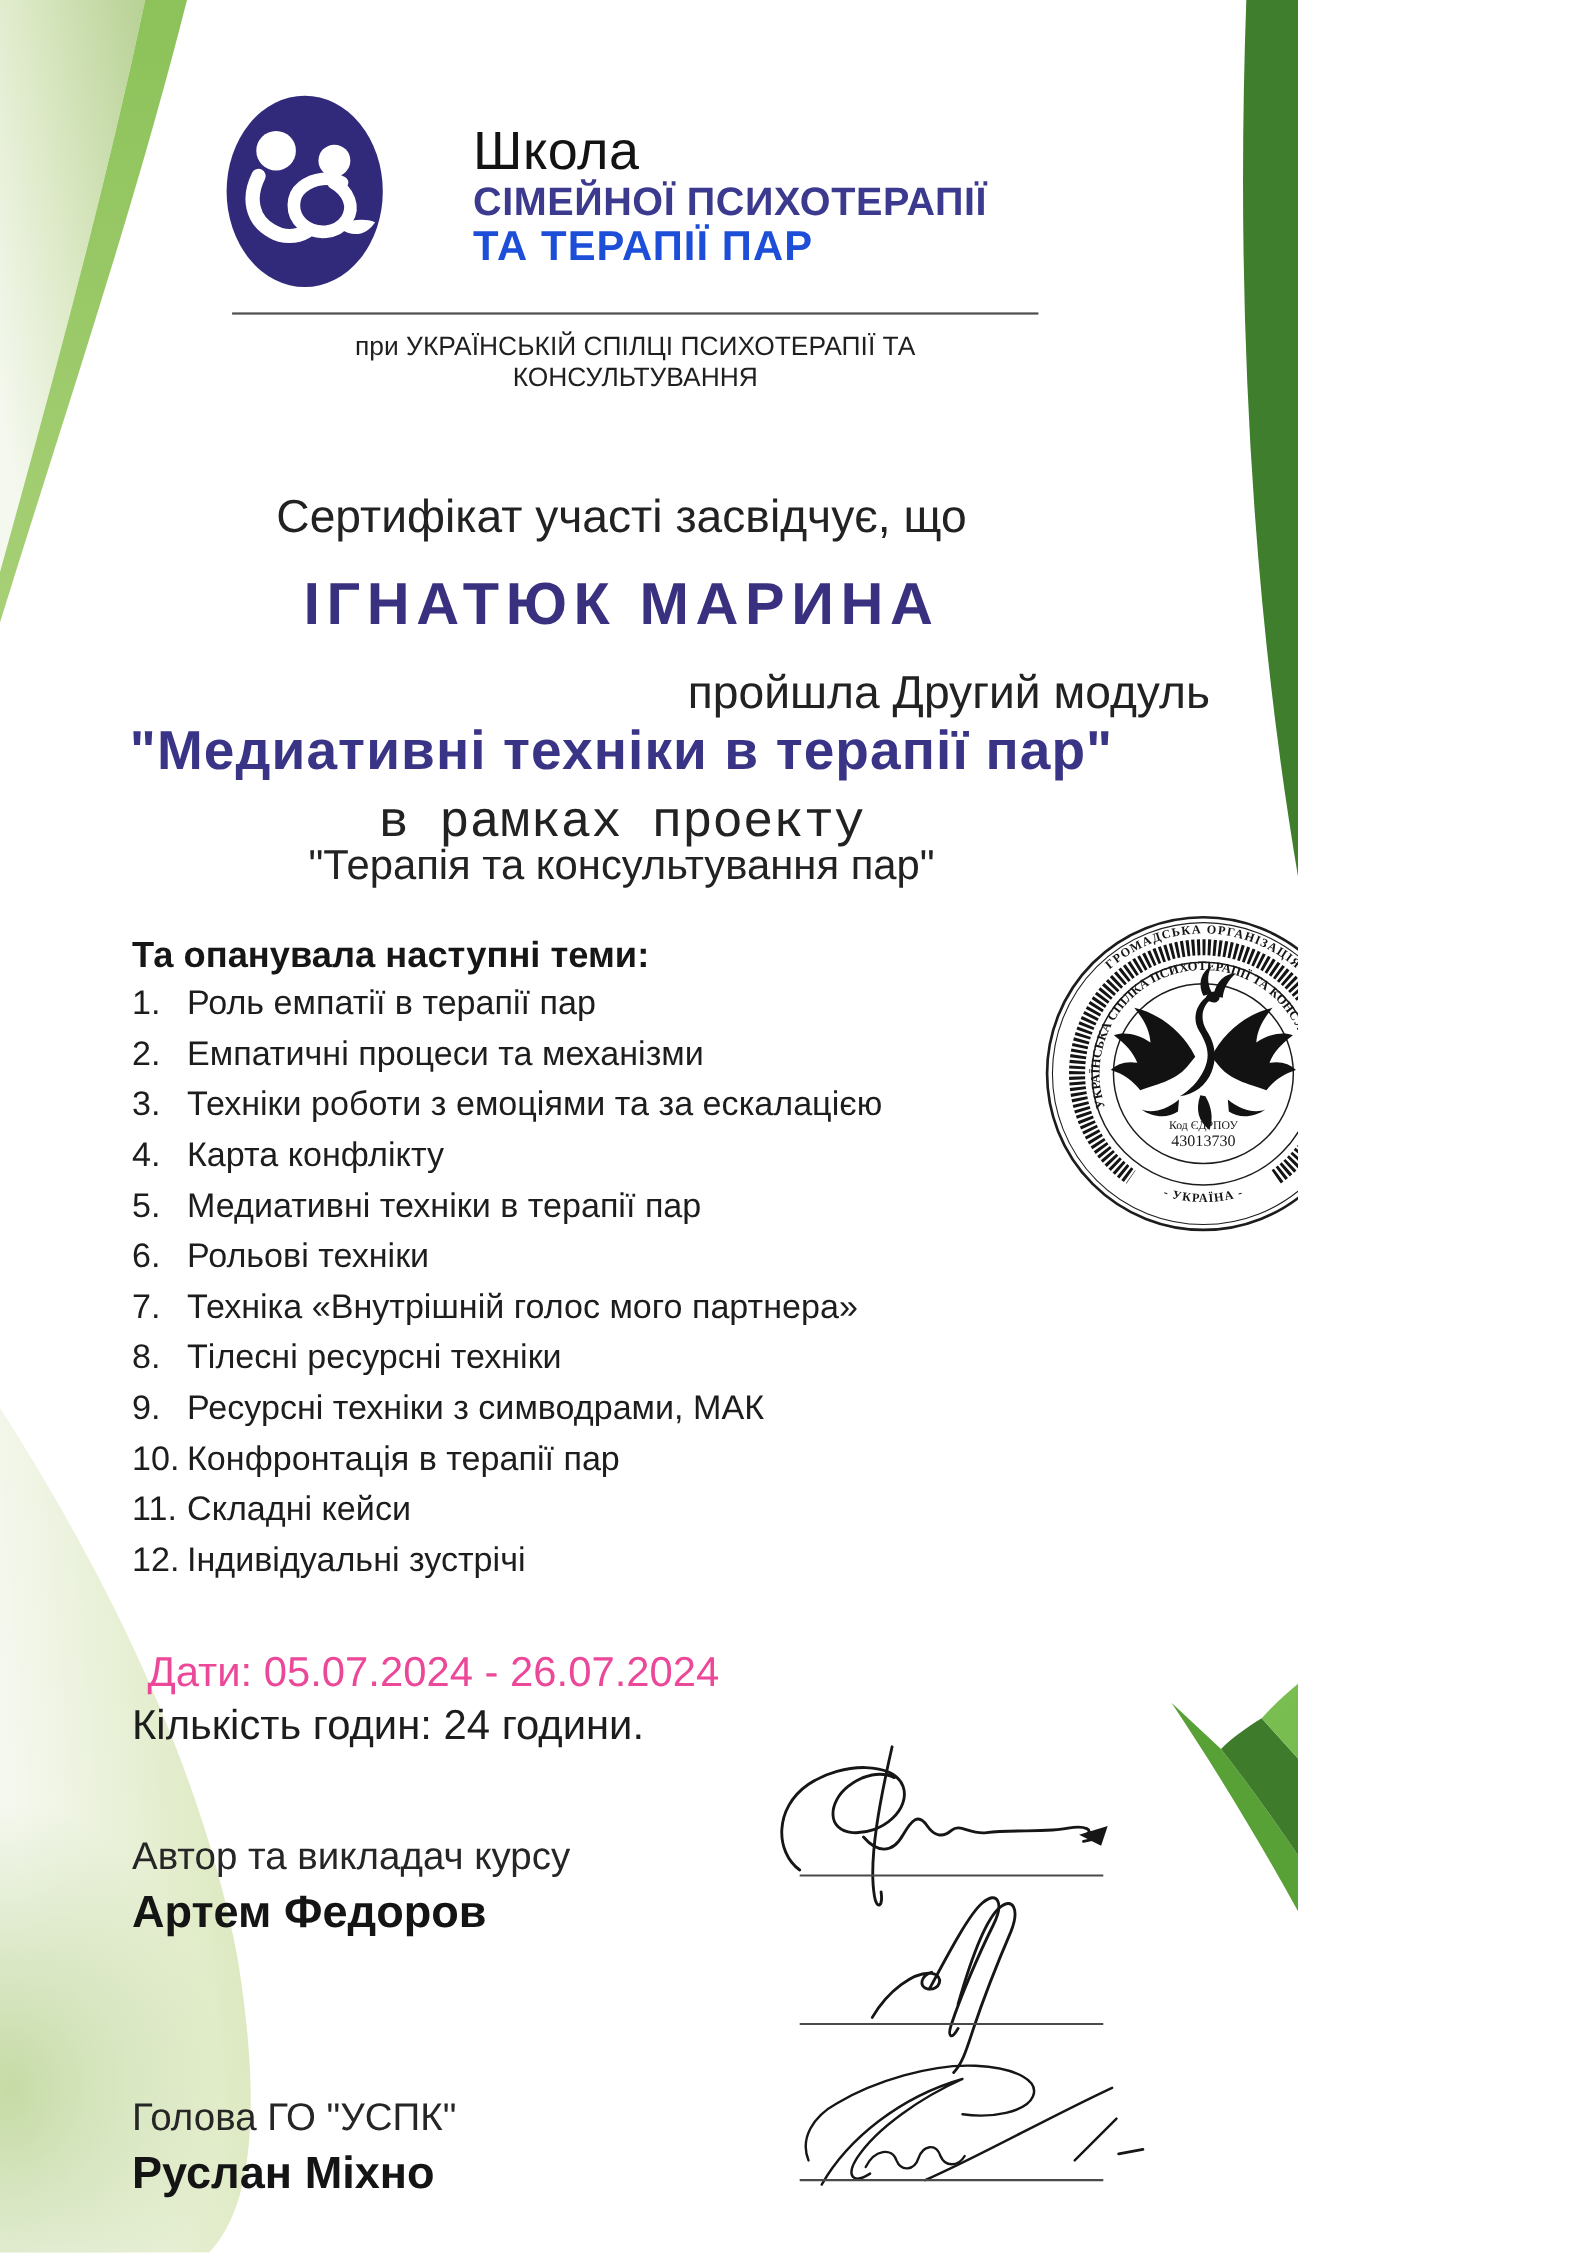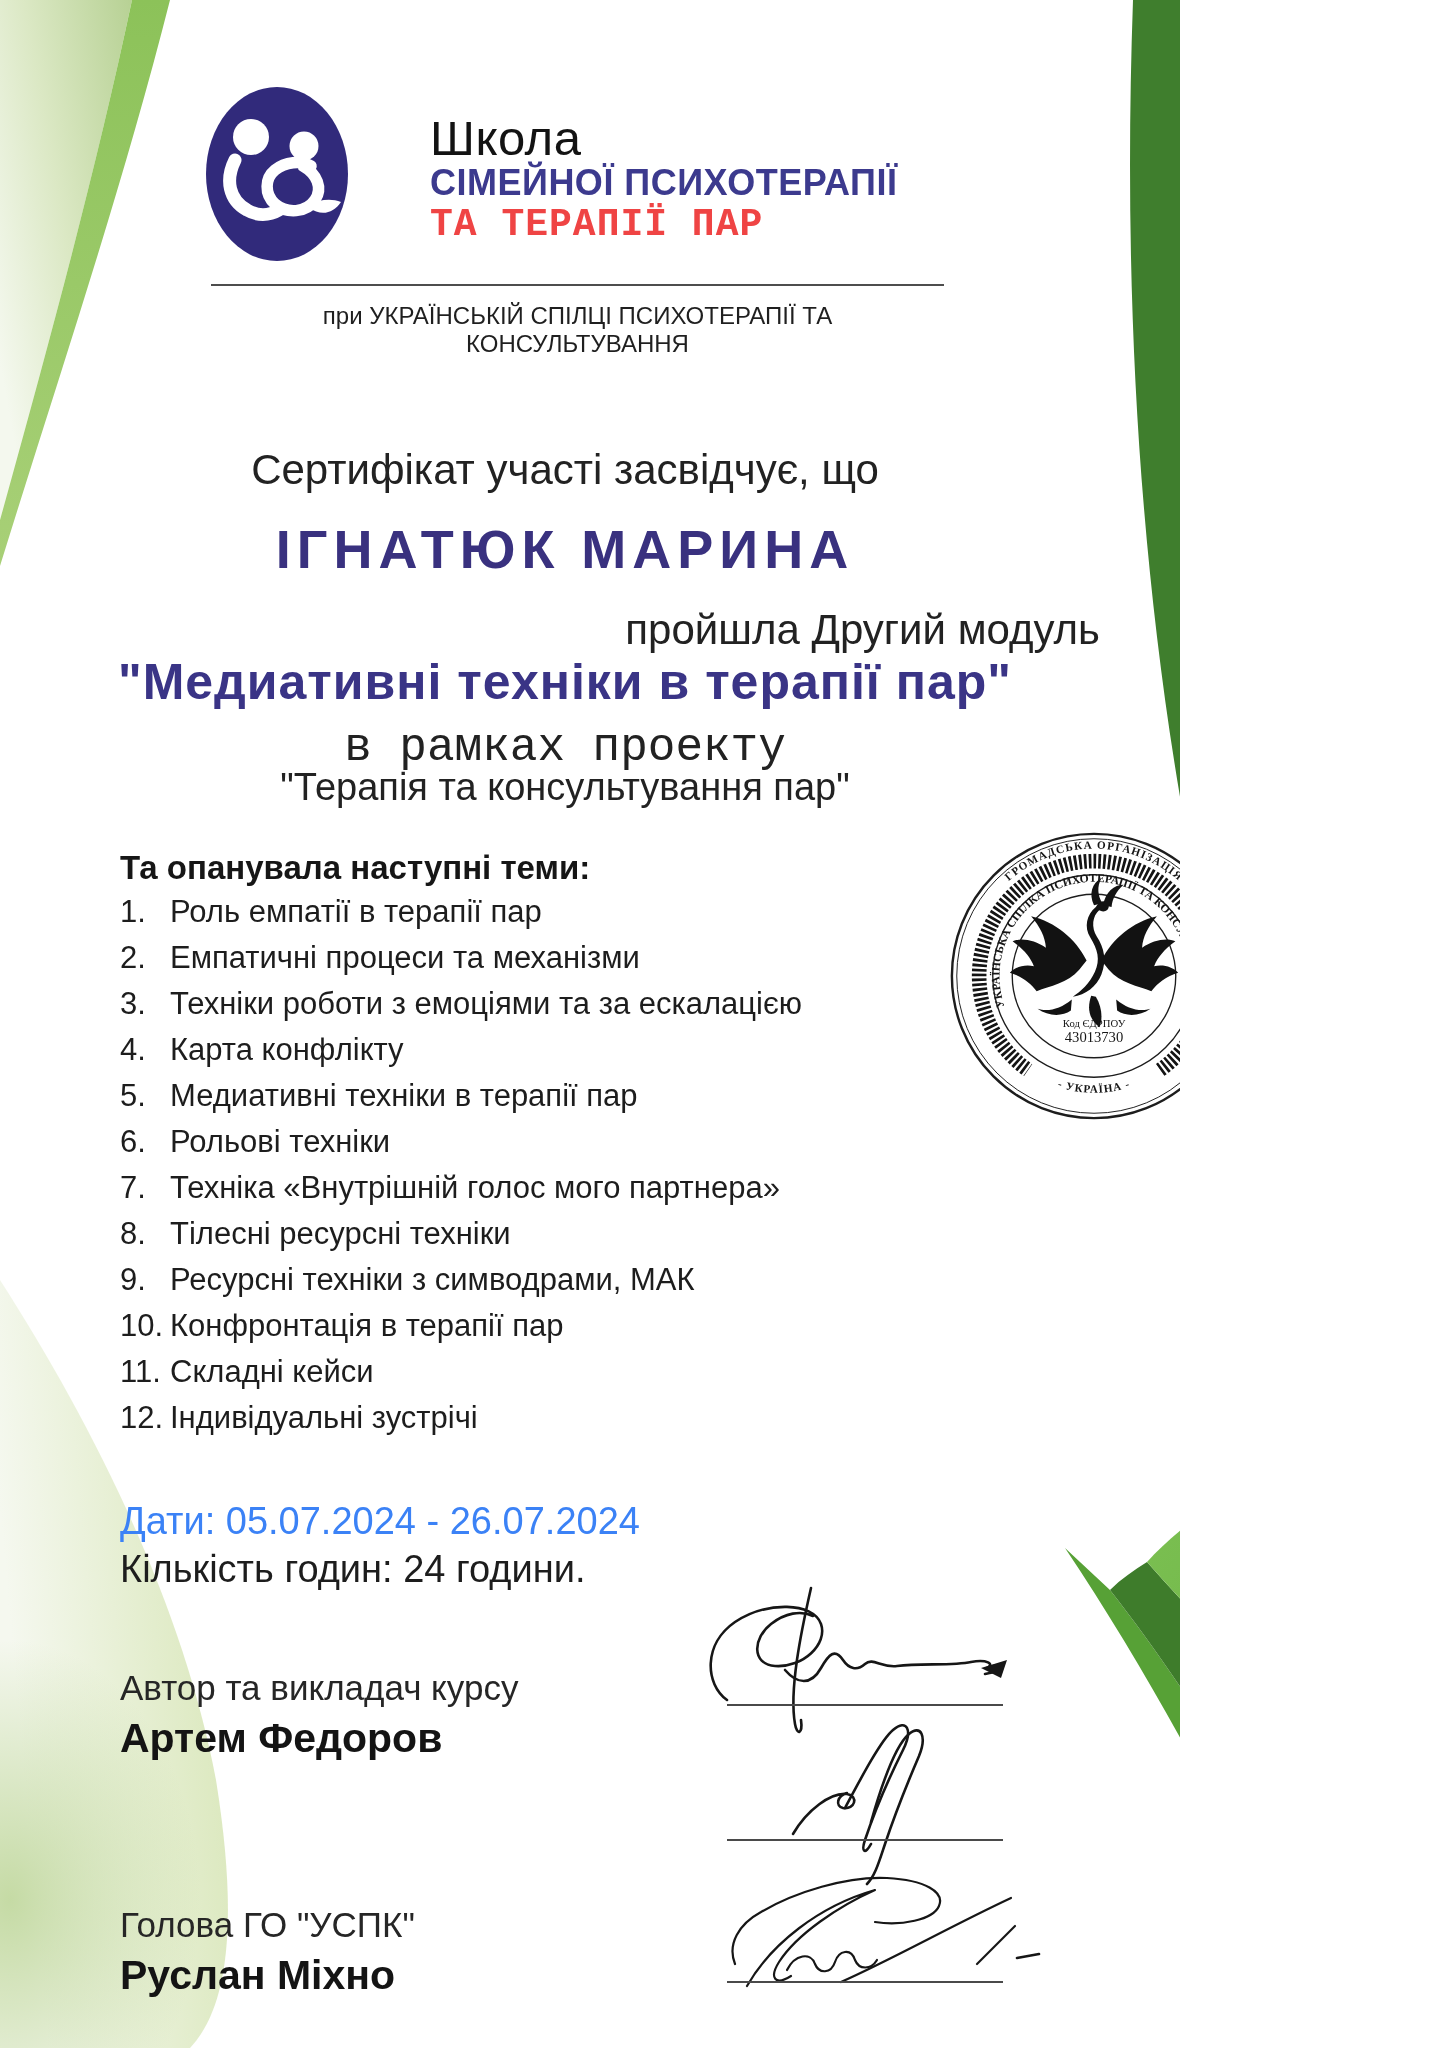--- a/index.html
+++ b/index.html
@@ -7,38 +7,38 @@
   body{font-family:"Liberation Sans", sans-serif; background:#fff;}
   .page{position:relative; width:1180px; height:2048px; overflow:hidden; background:#fff;}
   .abs{position:absolute;}
   svg{display:block;}
   .bg{left:0; top:0; z-index:0;}
   .z1{z-index:1;}
   .z2{z-index:2;}
   
   .wm-line1{left:430px; top:110px; font-size:49px; font-weight:400; color:#131313; letter-spacing:.5px;}
   .wm-line2{left:430px; top:162px; font-size:36px; font-weight:700; color:#3c3a8e; letter-spacing:.5px;}
-  .wm-line3{left:430px; top:203px; font-size:38px; font-weight:700; color:#ef4444; letter-spacing:1px;font-family:Liberation Mono, monospace;}
+  .wm-line3{left:430px; top:203px; font-size:38px; font-weight:700; color:#1d4ed8; letter-spacing:1px;}
   .divider{left:211px; top:284px; width:733px; height:2px; background:#4d4d4d;}
   .byline{left:211px; top:302px; width:733px; text-align:center; font-size:24px; color:#1f1f1f;}
   
   .centercol{left:30px; width:1070px; text-align:center; color:#222;}
   .intro{top:446px; font-size:42px;}
   .holder-name{top:518px; font-size:54px; font-weight:700; color:#39317f; letter-spacing:6px;}
   .completed{top:606px; font-size:42px;text-align:right;}
   .module-title{top:653px; font-size:50px; font-weight:700; color:#3a3486; letter-spacing:1px;}
   .proj-intro{top:722px; font-size:46px;font-family:Liberation Mono, monospace;}
   .proj-title{top:766px; font-size:38px;}
   
   .topics-header{left:120px; top:849px; font-size:33px; font-weight:700; color:#161616;}
   .topics-list{left:120px; top:896px; width:860px;}
   .topic-row{display:flex; margin-bottom:14px; font-size:31px; color:#1d1d1d; line-height:32px;}
   .topic-num{flex:0 0 50px;}
   
-  .dates-line1{left:120px; top:1500px; font-size:38px; color:#3b82f6;}
+  .dates-line1{left:134px; top:1500px; font-size:38px; color:#ec4899;}
   .dates-line2{left:120px; top:1548px; font-size:38px; color:#1d1d1d;}
   
   .sig-role{font-size:35px; color:#262626;}
   .sig-name{font-size:41px; font-weight:700; color:#141414; margin-top:7px;}
   .sigb1{left:120px; top:1632px;margin-top:36px;}
   .sigb2{left:120px; top:1769px;}
   .sigb3{left:120px; top:1905px;}
 </style>
 </head>
 <body>

